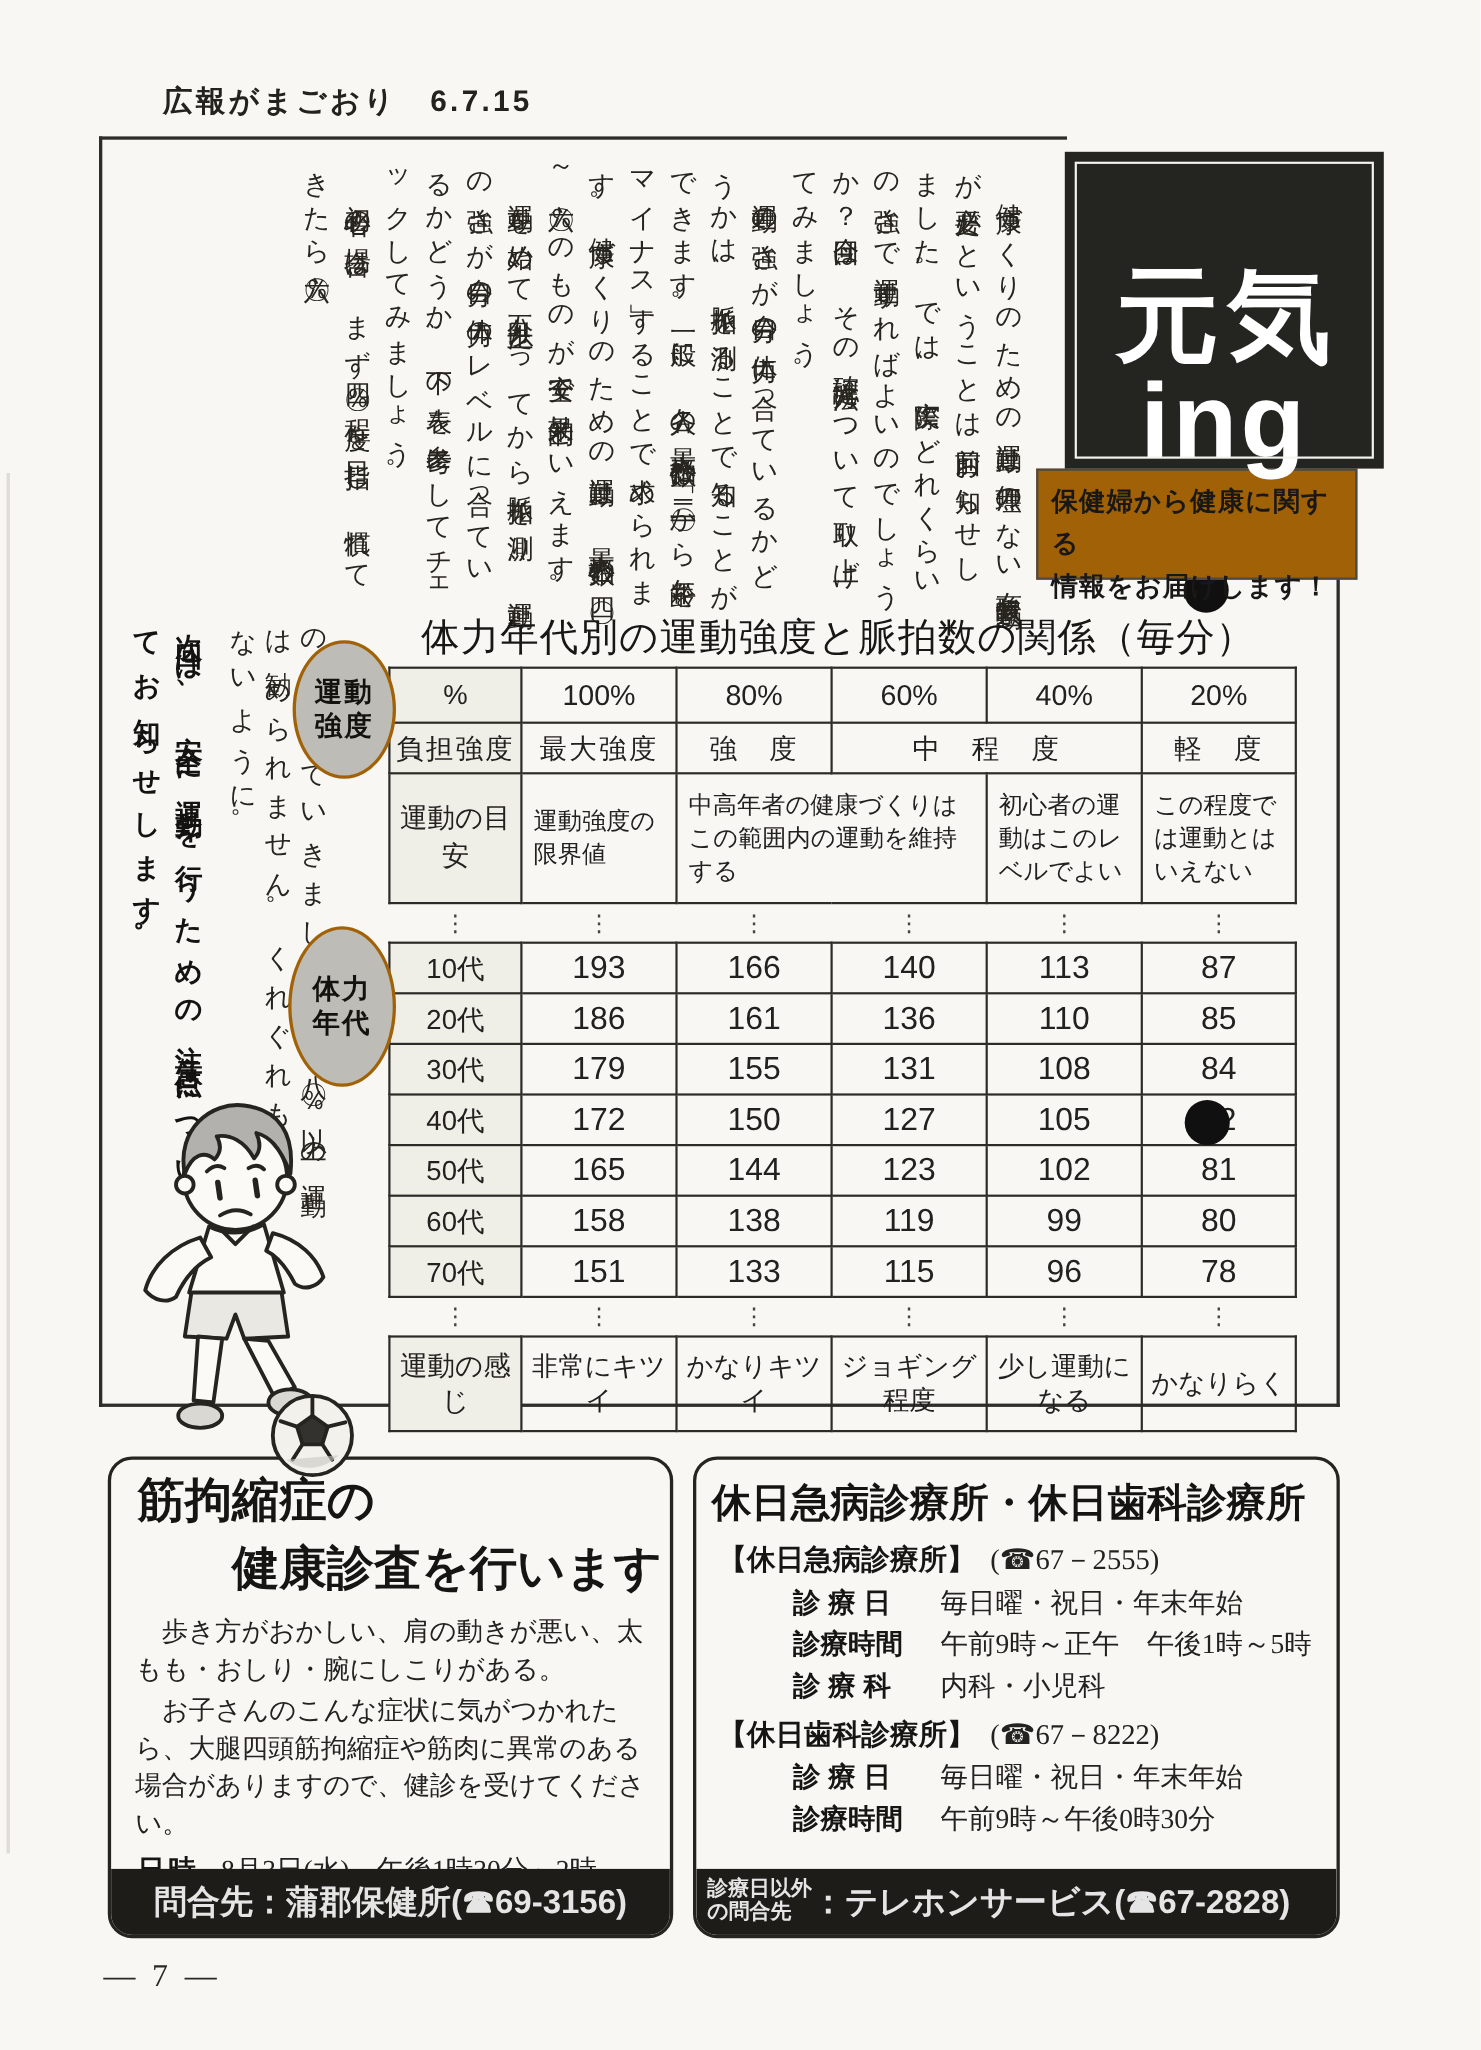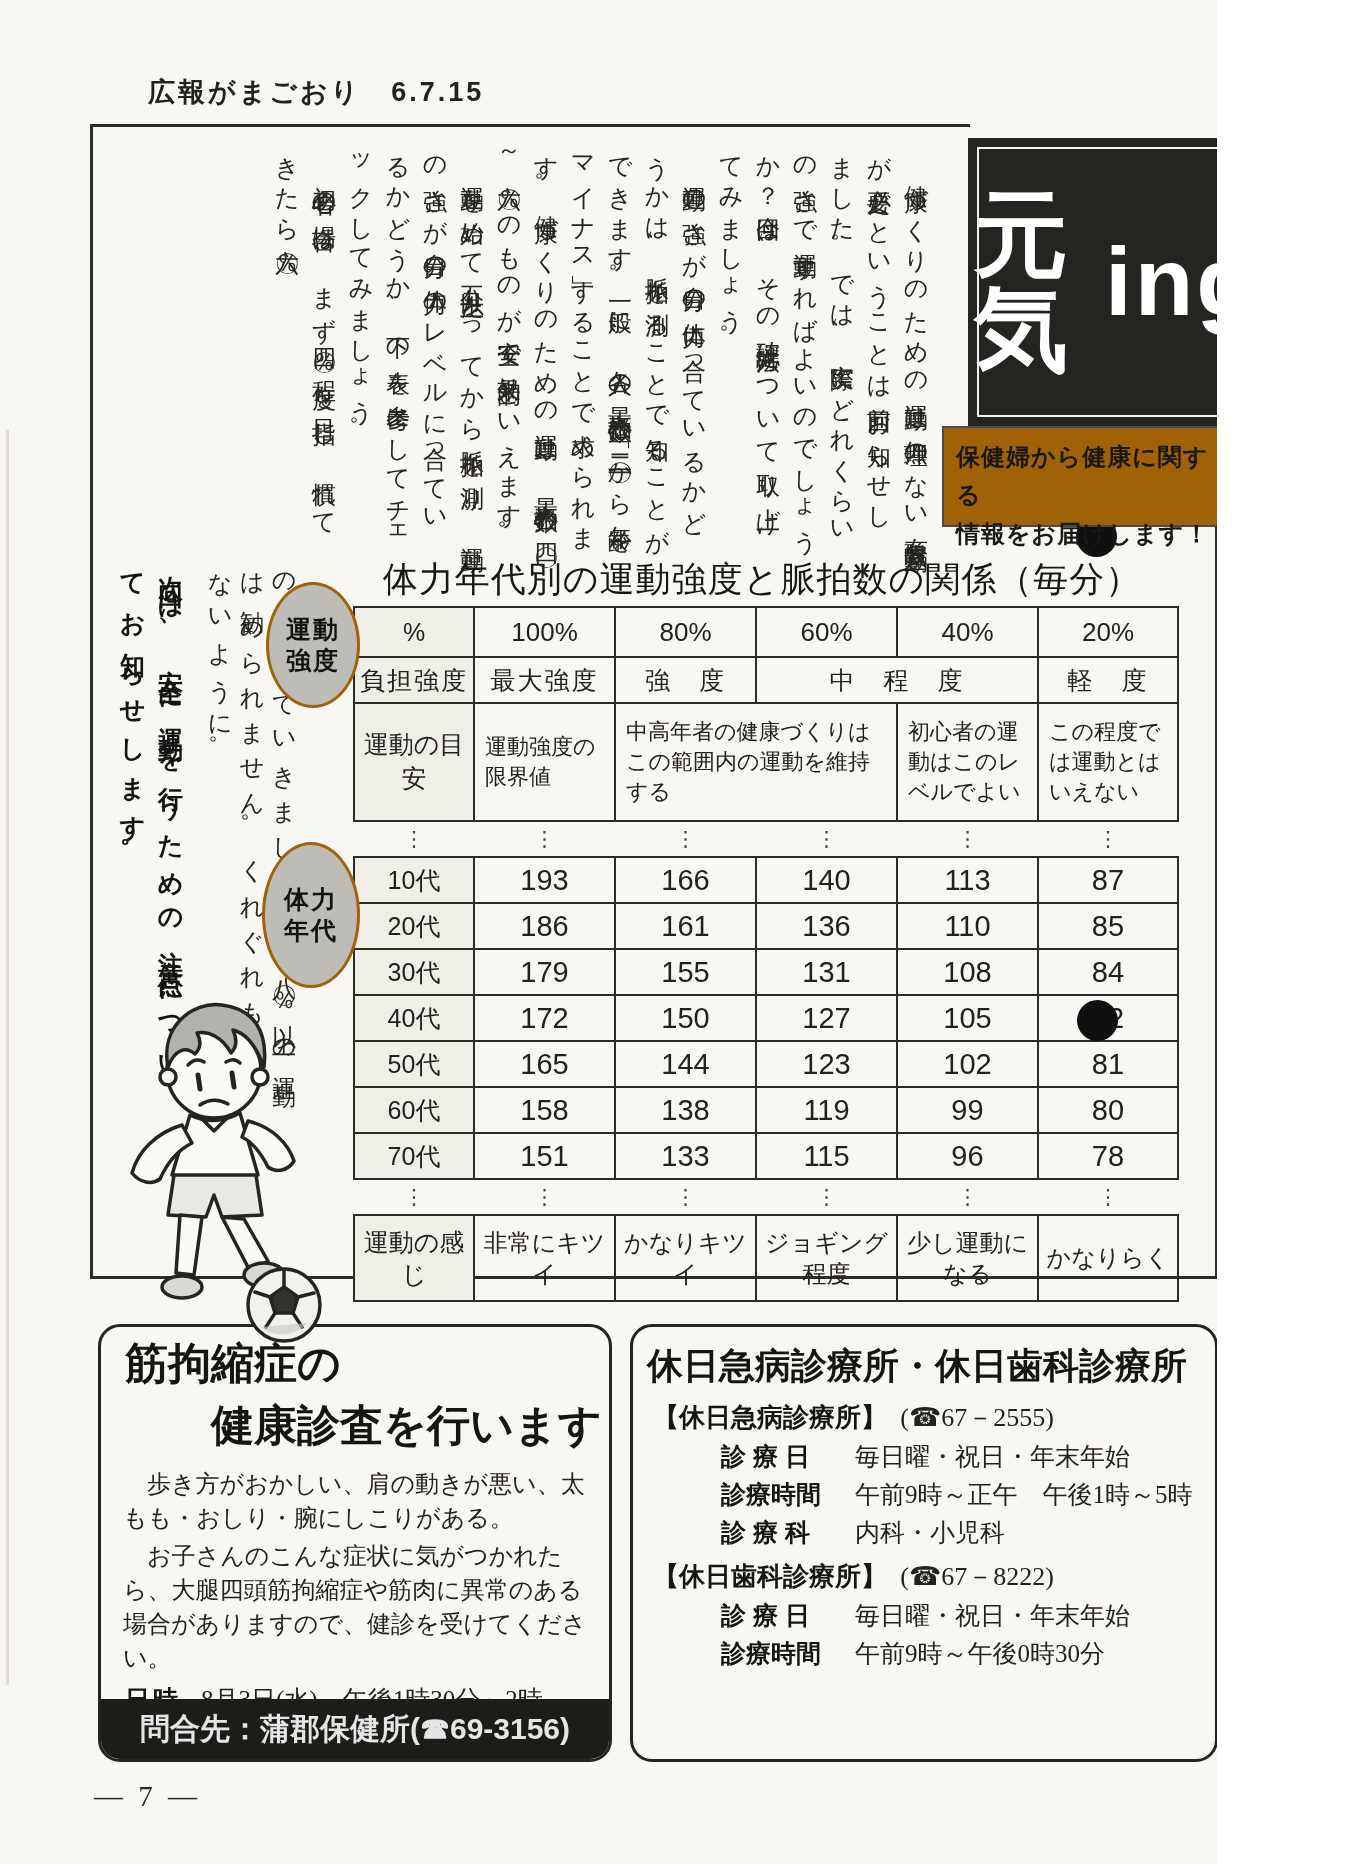--- a/index.html
+++ b/index.html
@@ -1,16 +1,16 @@
 <!DOCTYPE html>
 <html><head>
 <meta charset="utf-8">
 <style>
   html,body { margin:0; padding:0; }
-  .page { position:relative; width:1217px; height:1864px; background:#f8f7f3;
+  .page { position:relative; width:1346px; height:1864px; background:#f8f7f3;
           font-family:"Liberation Sans", sans-serif; color:#1f1e1c; overflow:hidden; }
 
   
   .hdr { position:absolute; left:148px; top:74px; font-size:27px; font-weight:bold; letter-spacing:3px; color:#23221f; }
 
   
   .edge-line { position:absolute; left:6px; top:430px; width:3px; height:1255px; background:#dedcd5; }
 
   
   .bl { position:absolute; background:#2e2d2a; }
@@ -26,21 +26,21 @@
   .article-top { position:absolute; left:116px; top:140px; width:818px; height:410px;
                  font-size:24px; letter-spacing:3px; line-height:37px; }
   .left-strip  { position:absolute; left:122px; top:556px; width:178px; height:530px;
                  font-size:24px; letter-spacing:8px; line-height:32px; }
   .left-strip .bold-note { font-family:"Liberation Sans", sans-serif; font-weight:bold;
                  font-size:25px; letter-spacing:10px; line-height:38px;
                  margin-block-start:14px; color:#141311; }
 
   
   .logo-box { position:absolute; left:968px; top:138px; width:290px; height:288px;
-              background:#242421; display:flex; flex-direction:row; align-items:center;
+              background:#242421; display:flex; flex-direction:column; align-items:center;
               justify-content:flex-end; gap:6px; z-index:4; }
   .logo-frame { position:absolute; inset:9px; border:2px solid #f3f2ee; }
   .logo-kanji { font-size:94px; font-weight:bold; color:#ffffff; letter-spacing:8px; line-height:1; margin-left:6px; }
   .logo-latin { font-size:96px; font-weight:bold; color:#ffffff; line-height:0.9; letter-spacing:3px; }
 
   
   .tagline-box { position:absolute; left:942px; top:426px; width:292px; height:101px;
                  background:#a16207; border:2px solid #4c4a45; box-sizing:border-box;
                  padding:10px 12px; z-index:3; }
   .tagline-box div { font-weight:bold; font-size:24px; line-height:1.6; letter-spacing:1px; color:#191816; }
@@ -365,17 +365,24 @@
       <span class="clinic-sec-phone">(☎67－8222)</span>
     </div>
     <div class="clinic-row">
       <span class="rl">診 療 日</span>
       <span class="rv">毎日曜・祝日・年末年始</span>
     </div>
     <div class="clinic-row">
       <span class="rl">診療時間</span>
       <span class="rv">午前9時～午後0時30分</span>
     </div>
+    <div class="bar">
+      <span class="bar-label">
+        <div>診療日以外</div>
+        <div>の問合先</div>
+      </span>
+      <span class="bar-main">：テレホンサービス(☎67-2828)</span>
+    </div>
   </div>
 
   <div class="page-num">— 7 —</div>
 
 </div>
 
 </body></html>

